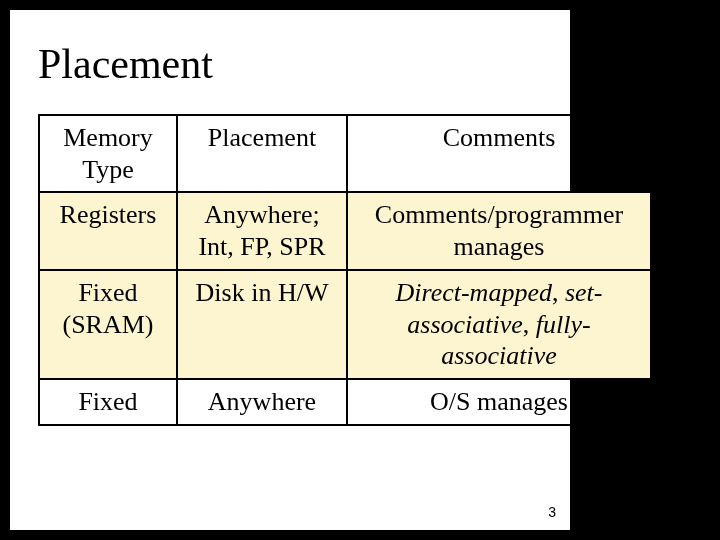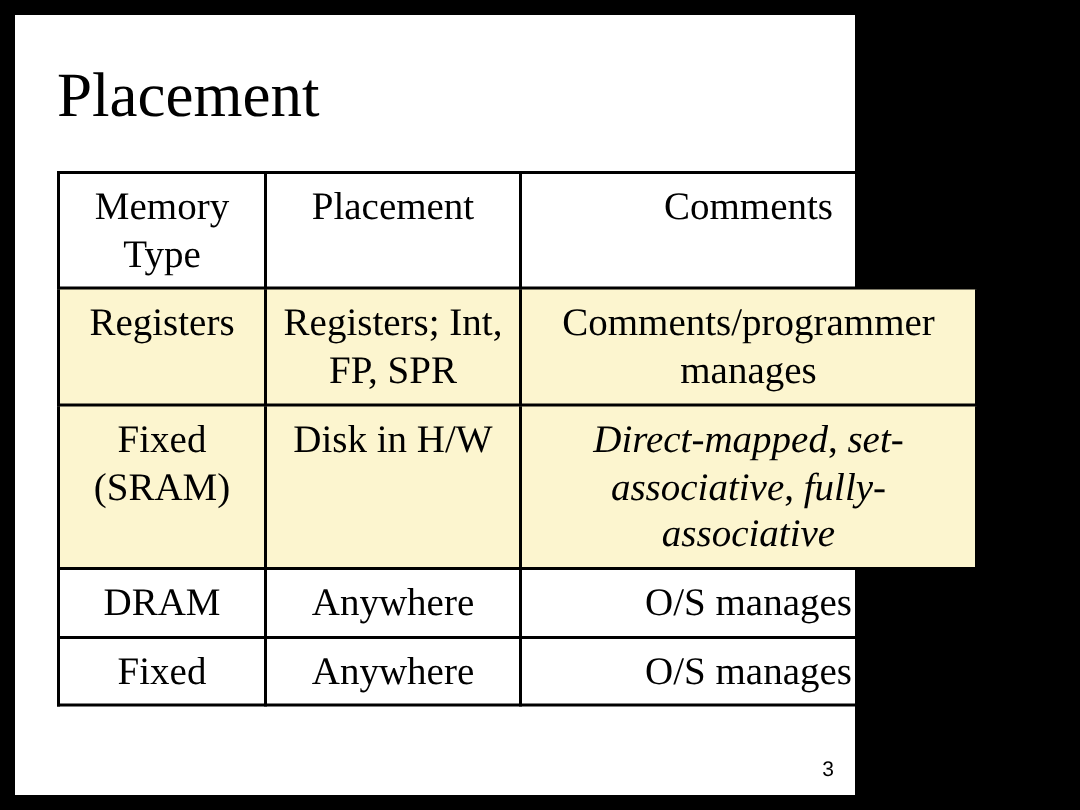--- a/index.html
+++ b/index.html
@@ -76,32 +76,27 @@
           <col class="c3">
       </colgroup>
       <tbody>
         <tr>
           <td>Memory Type</td>
           <td>Placement</td>
           <td>Comments</td>
         </tr>
         <tr class="hl">
           <td>Registers</td>
-          <td>Registers; Int, FP, SPR</td>
+          <td>Anywhere; Int, FP, SPR</td>
           <td>Comments/programmer manages</td>
         </tr>
         <tr class="hl">
           <td>Fixed (SRAM)</td>
           <td>Disk in H/W</td>
           <td><i>Direct-mapped</i><span>, </span><i>set-associative</i><span>, </span><i>fully-associative</i></td>
-        </tr>
-        <tr>
-          <td>DRAM</td>
-          <td>Anywhere</td>
-          <td>O/S manages</td>
         </tr>
         <tr>
           <td>Fixed</td>
           <td>Anywhere</td>
           <td>O/S manages</td>
         </tr>
       </tbody>
     </table>
   </div>
 

